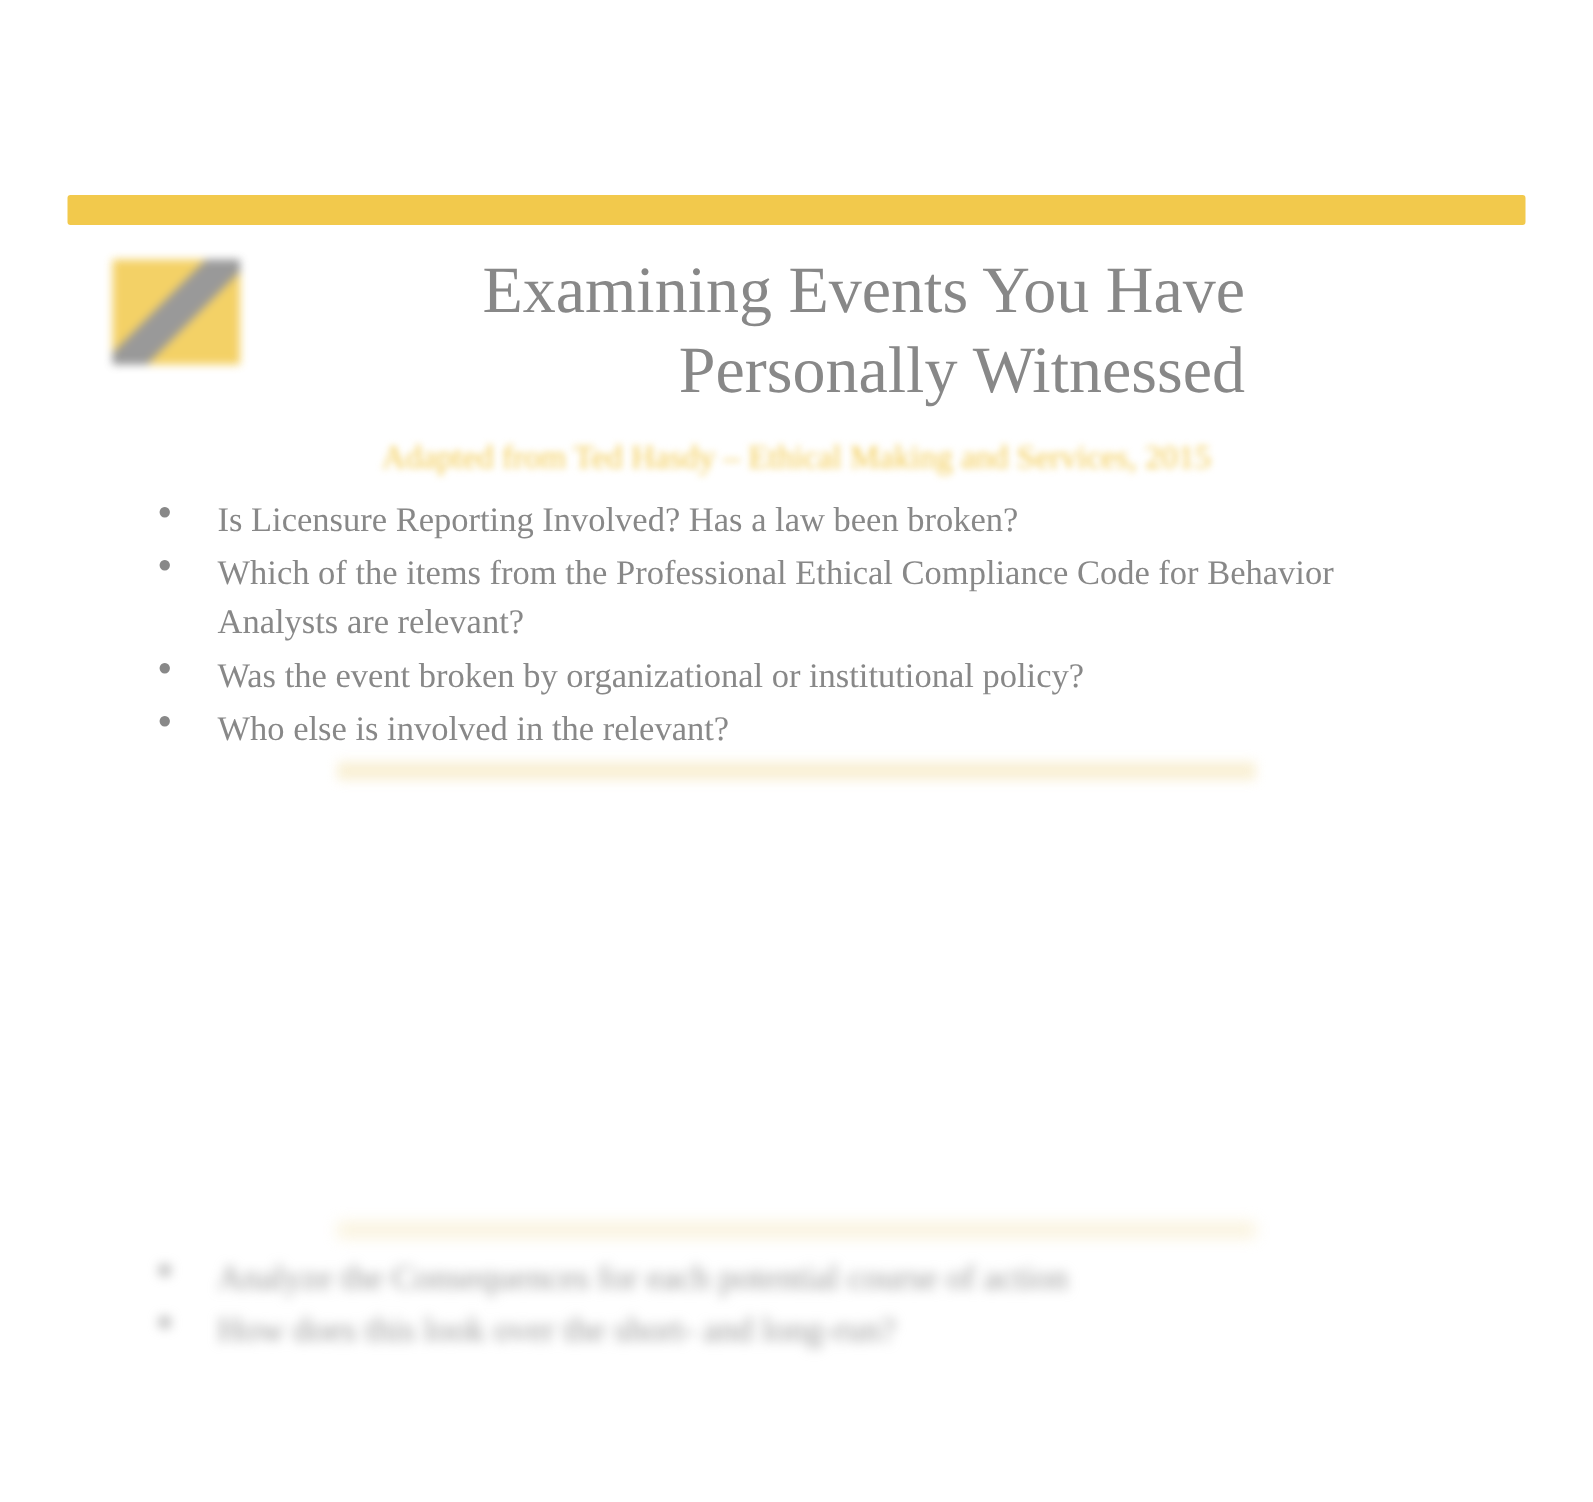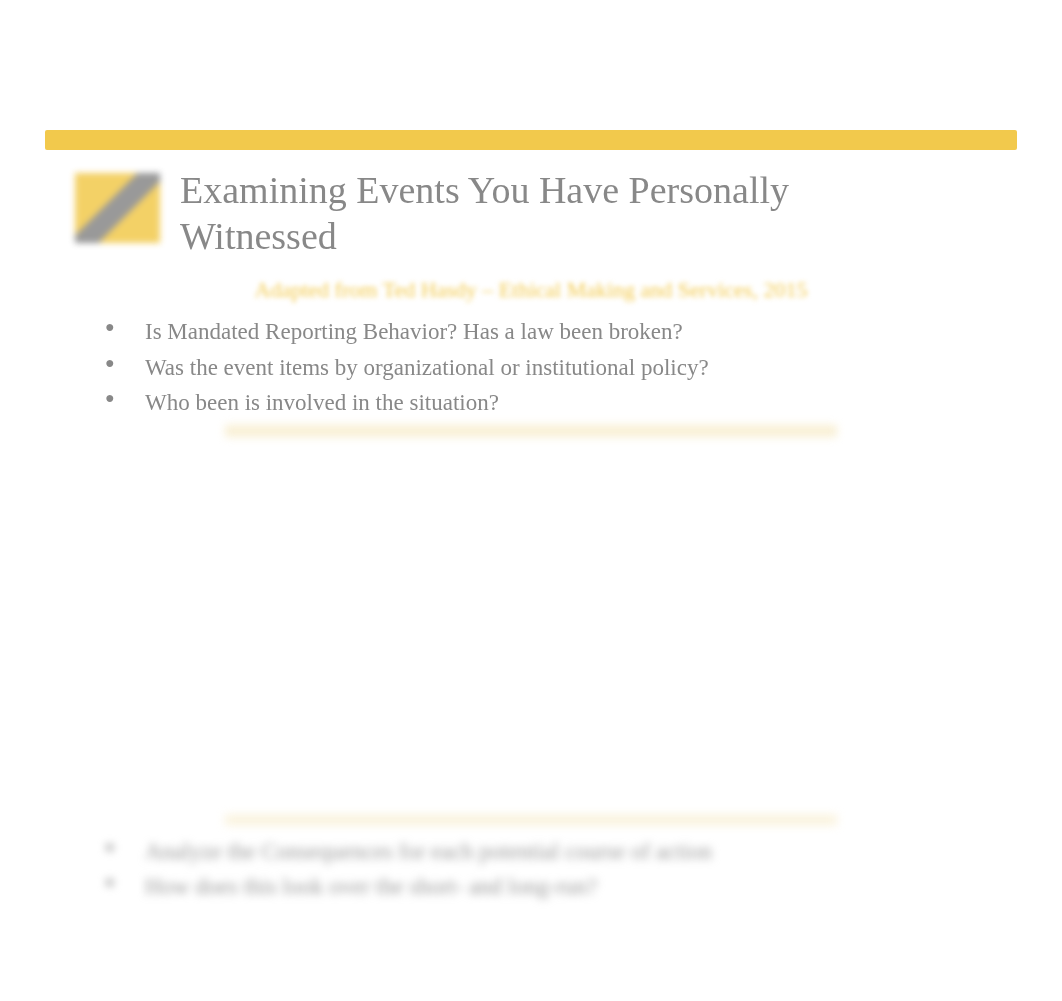--- a/index.html
+++ b/index.html
@@ -36,25 +36,26 @@
     .logo {
       width: 85px;
       height: 70px;
       background: linear-gradient(135deg, #f2c94c 40%, #888 40%, #888 60%, #f2c94c 60%);
       filter: blur(3px);
       opacity: 0.85;
       flex-shrink: 0;
       margin-top: 5px;
     }
     .title {
-      font-size: 38px;
+      font-size: 44px;
       font-weight: 400;
       color: #888888;
       line-height: 1.2;
       max-width: 650px;
+      text-align: right;
     }
     .subtitle {
       font-size: 22px;
       color: #f2c94c;
       text-align: center;
       margin-top: 18px;
       margin-bottom: 5px;
       filter: blur(2.5px);
       font-weight: 500;
     }
@@ -126,23 +127,24 @@
 <body>
 
 <div class="slide-container">
   <div class="top-bar"></div>
   <div class="header-row">
     <div class="logo"></div>
     <h1 class="title">Examining Events You Have Personally Witnessed</h1>
   </div>
   <div class="subtitle">Adapted from Ted Hasdy – Ethical Making and Services, 2015</div>
   <ul class="bullet-list">
-    <li>Is Mandated Reporting Behavior? Has a law been broken?</li>
-    <li>Was the event items by organizational or institutional policy?</li>
-    <li>Who been is involved in the situation?</li>
+    <li>Is Licensure Reporting Involved? Has a law been broken?</li>
+    <li>Which of the items from the Professional Ethical Compliance Code for Behavior Analysts are relevant?</li>
+    <li>Was the event broken by organizational or institutional policy?</li>
+    <li>Who else is involved in the relevant?</li>
   </ul>
   <div class="divider-blur"></div>
 </div>
 
 <div class="blurred-section">
   <div class="blurred-divider"></div>
   <ul class="blurred-list">
     <li>Analyze the Consequences for each potential course of action</li>
     <li>How does this look over the short- and long-run?</li>
   </ul>

